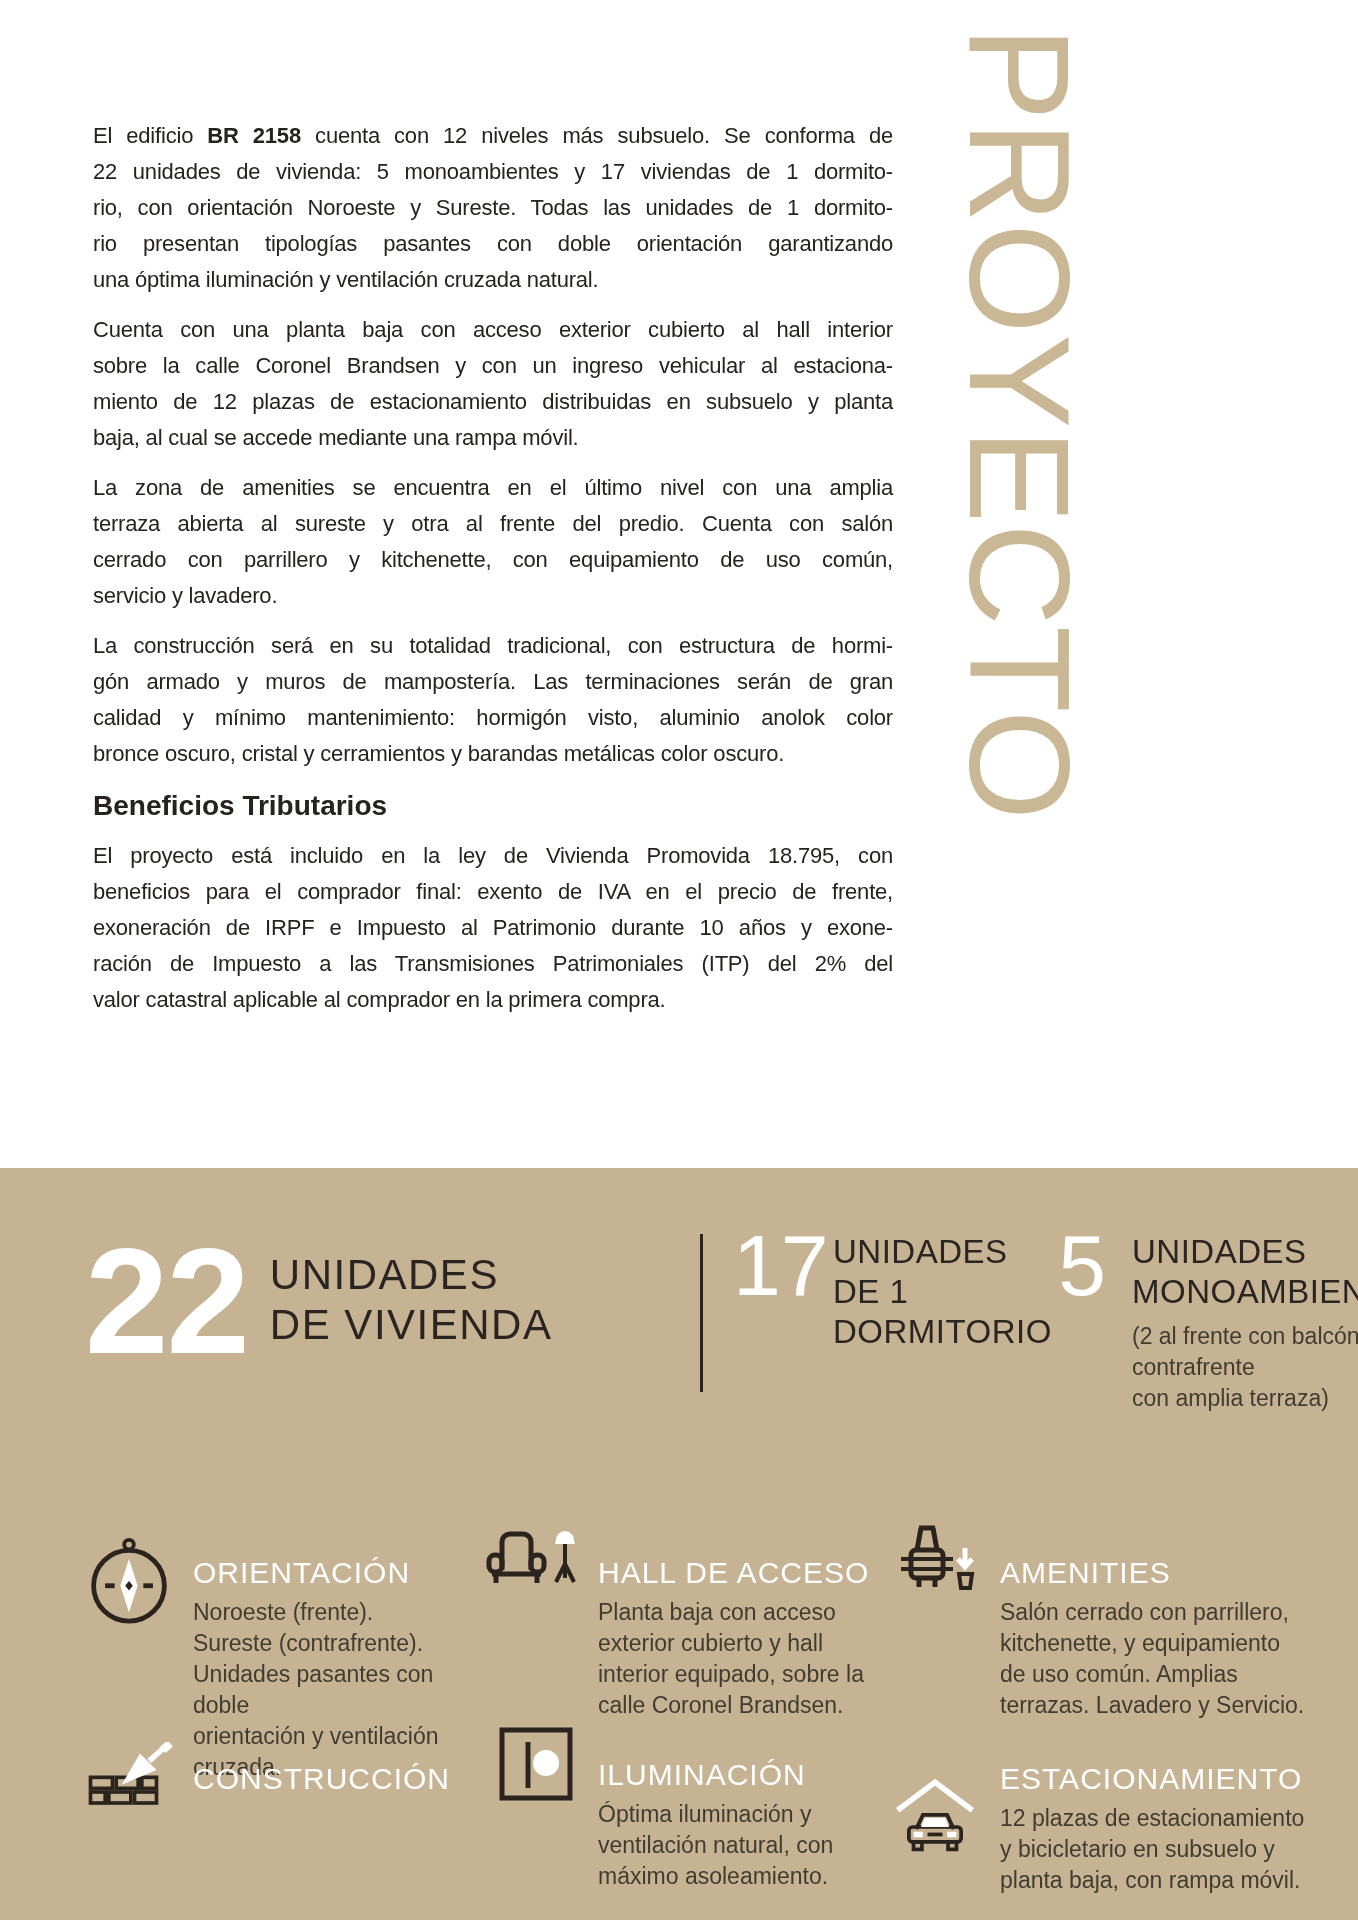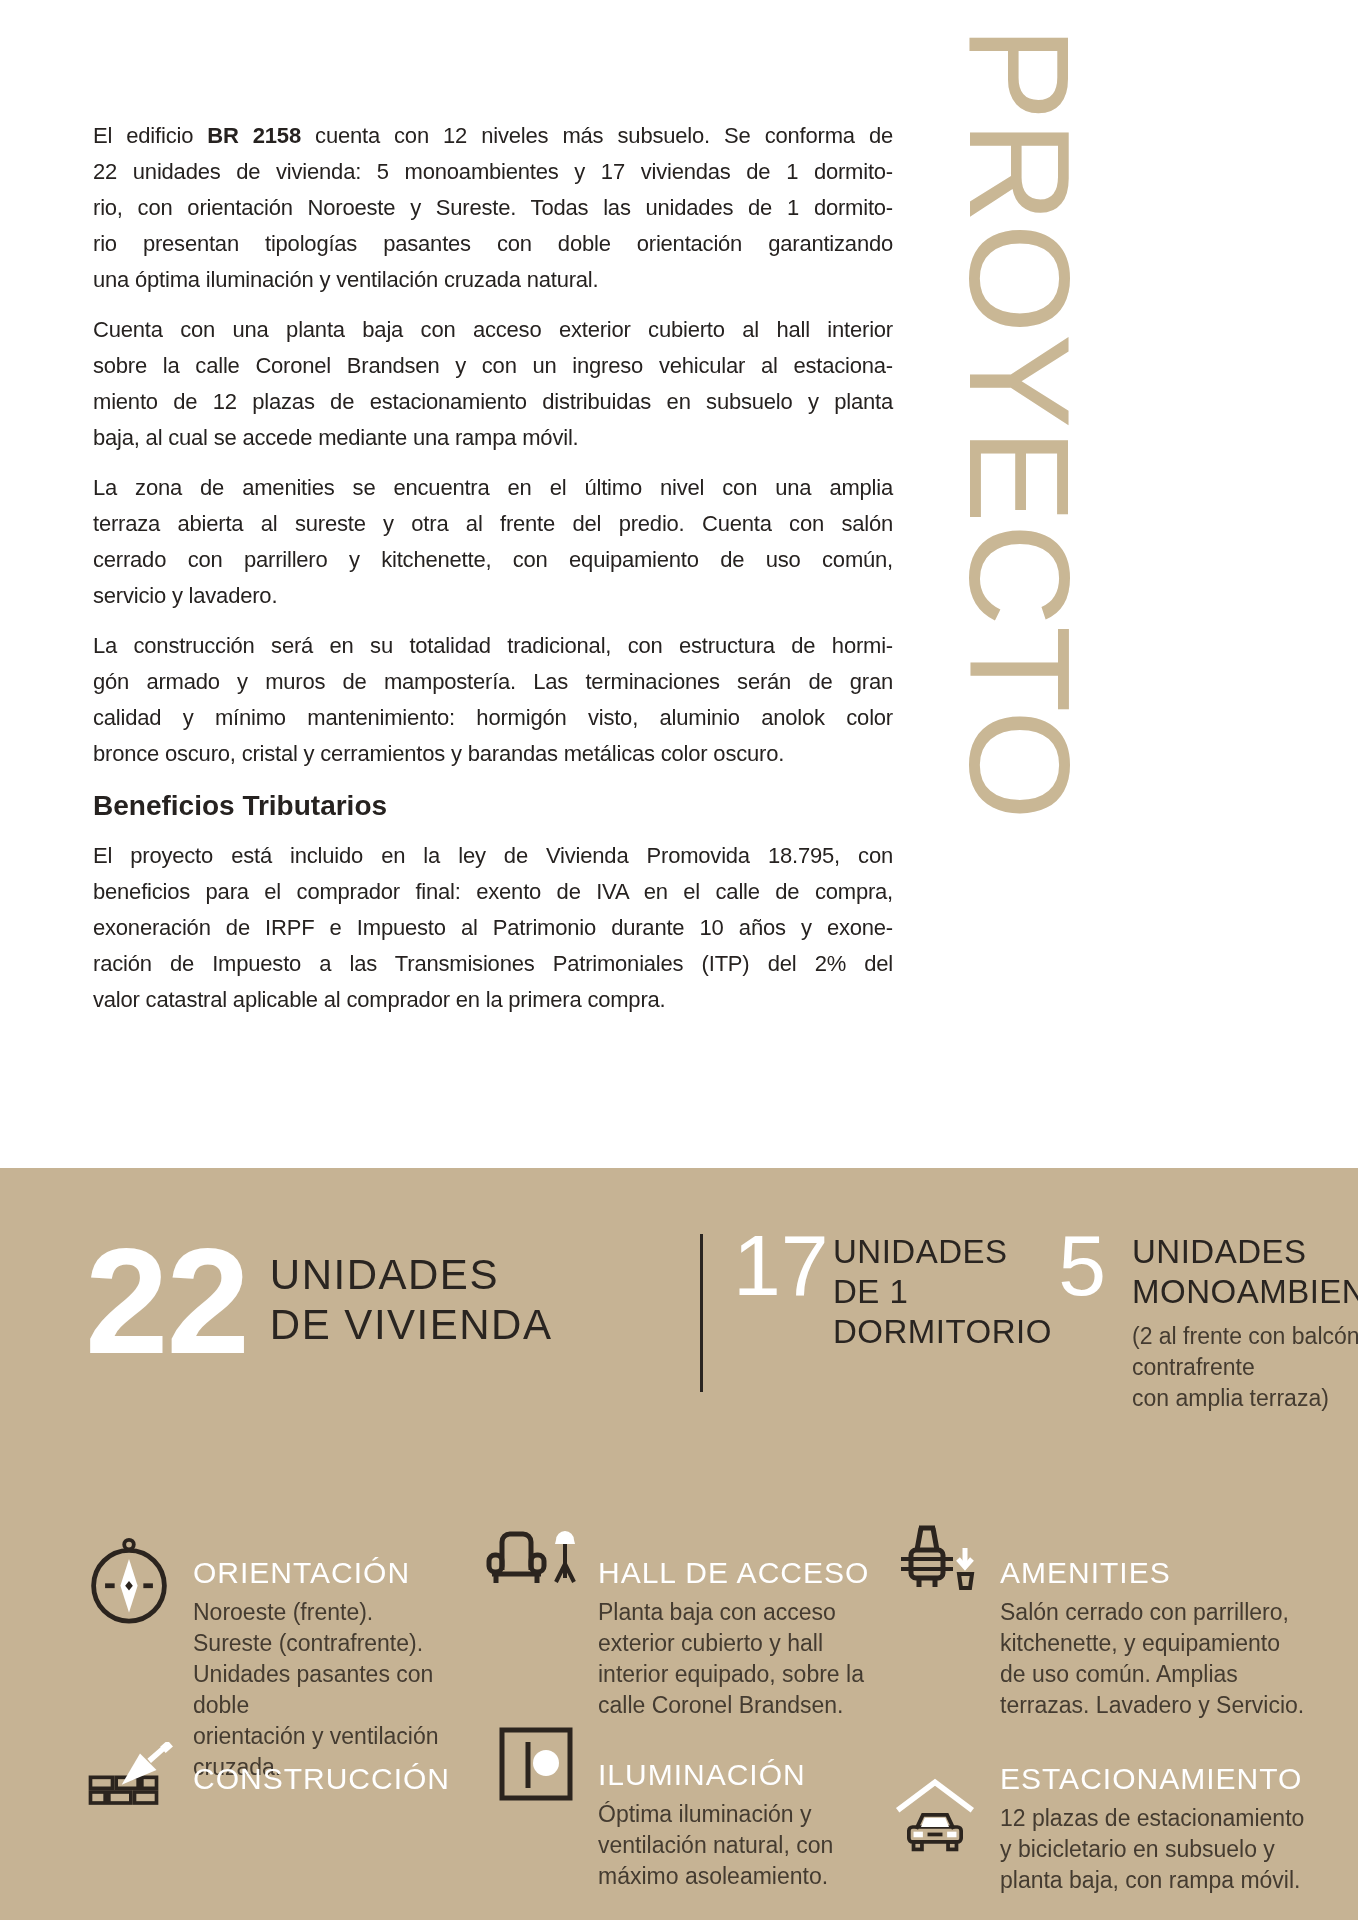--- a/index.html
+++ b/index.html
@@ -85,21 +85,21 @@
       <span class="jline">La construcción será en su totalidad tradicional, con estructura de hormi-</span>
       <span class="jline">gón armado y muros de mampostería. Las terminaciones serán de gran</span>
       <span class="jline">calidad y mínimo mantenimiento: hormigón visto, aluminio anolok color</span>
       <span class="jline last">bronce oscuro, cristal y cerramientos y barandas metálicas color oscuro.</span>
     </p>
 
     <h2 class="sec-heading">Beneficios Tributarios</h2>
 
     <p class="para">
       <span class="jline">El proyecto está incluido en la ley de Vivienda Promovida 18.795, con</span>
-      <span class="jline">beneficios para el comprador final: exento de IVA en el calle de compra,</span>
+      <span class="jline">beneficios para el comprador final: exento de IVA en el precio de frente,</span>
       <span class="jline">exoneración de IRPF e Impuesto al Patrimonio durante 10 años y exone-</span>
       <span class="jline">ración de Impuesto a las Transmisiones Patrimoniales (ITP) del 2% del</span>
       <span class="jline last">valor catastral aplicable al comprador en la primera compra.</span>
     </p>
   </div>
 
   <div class="band">
 
     <div class="bigstat">
       <span class="bignum">22</span>

